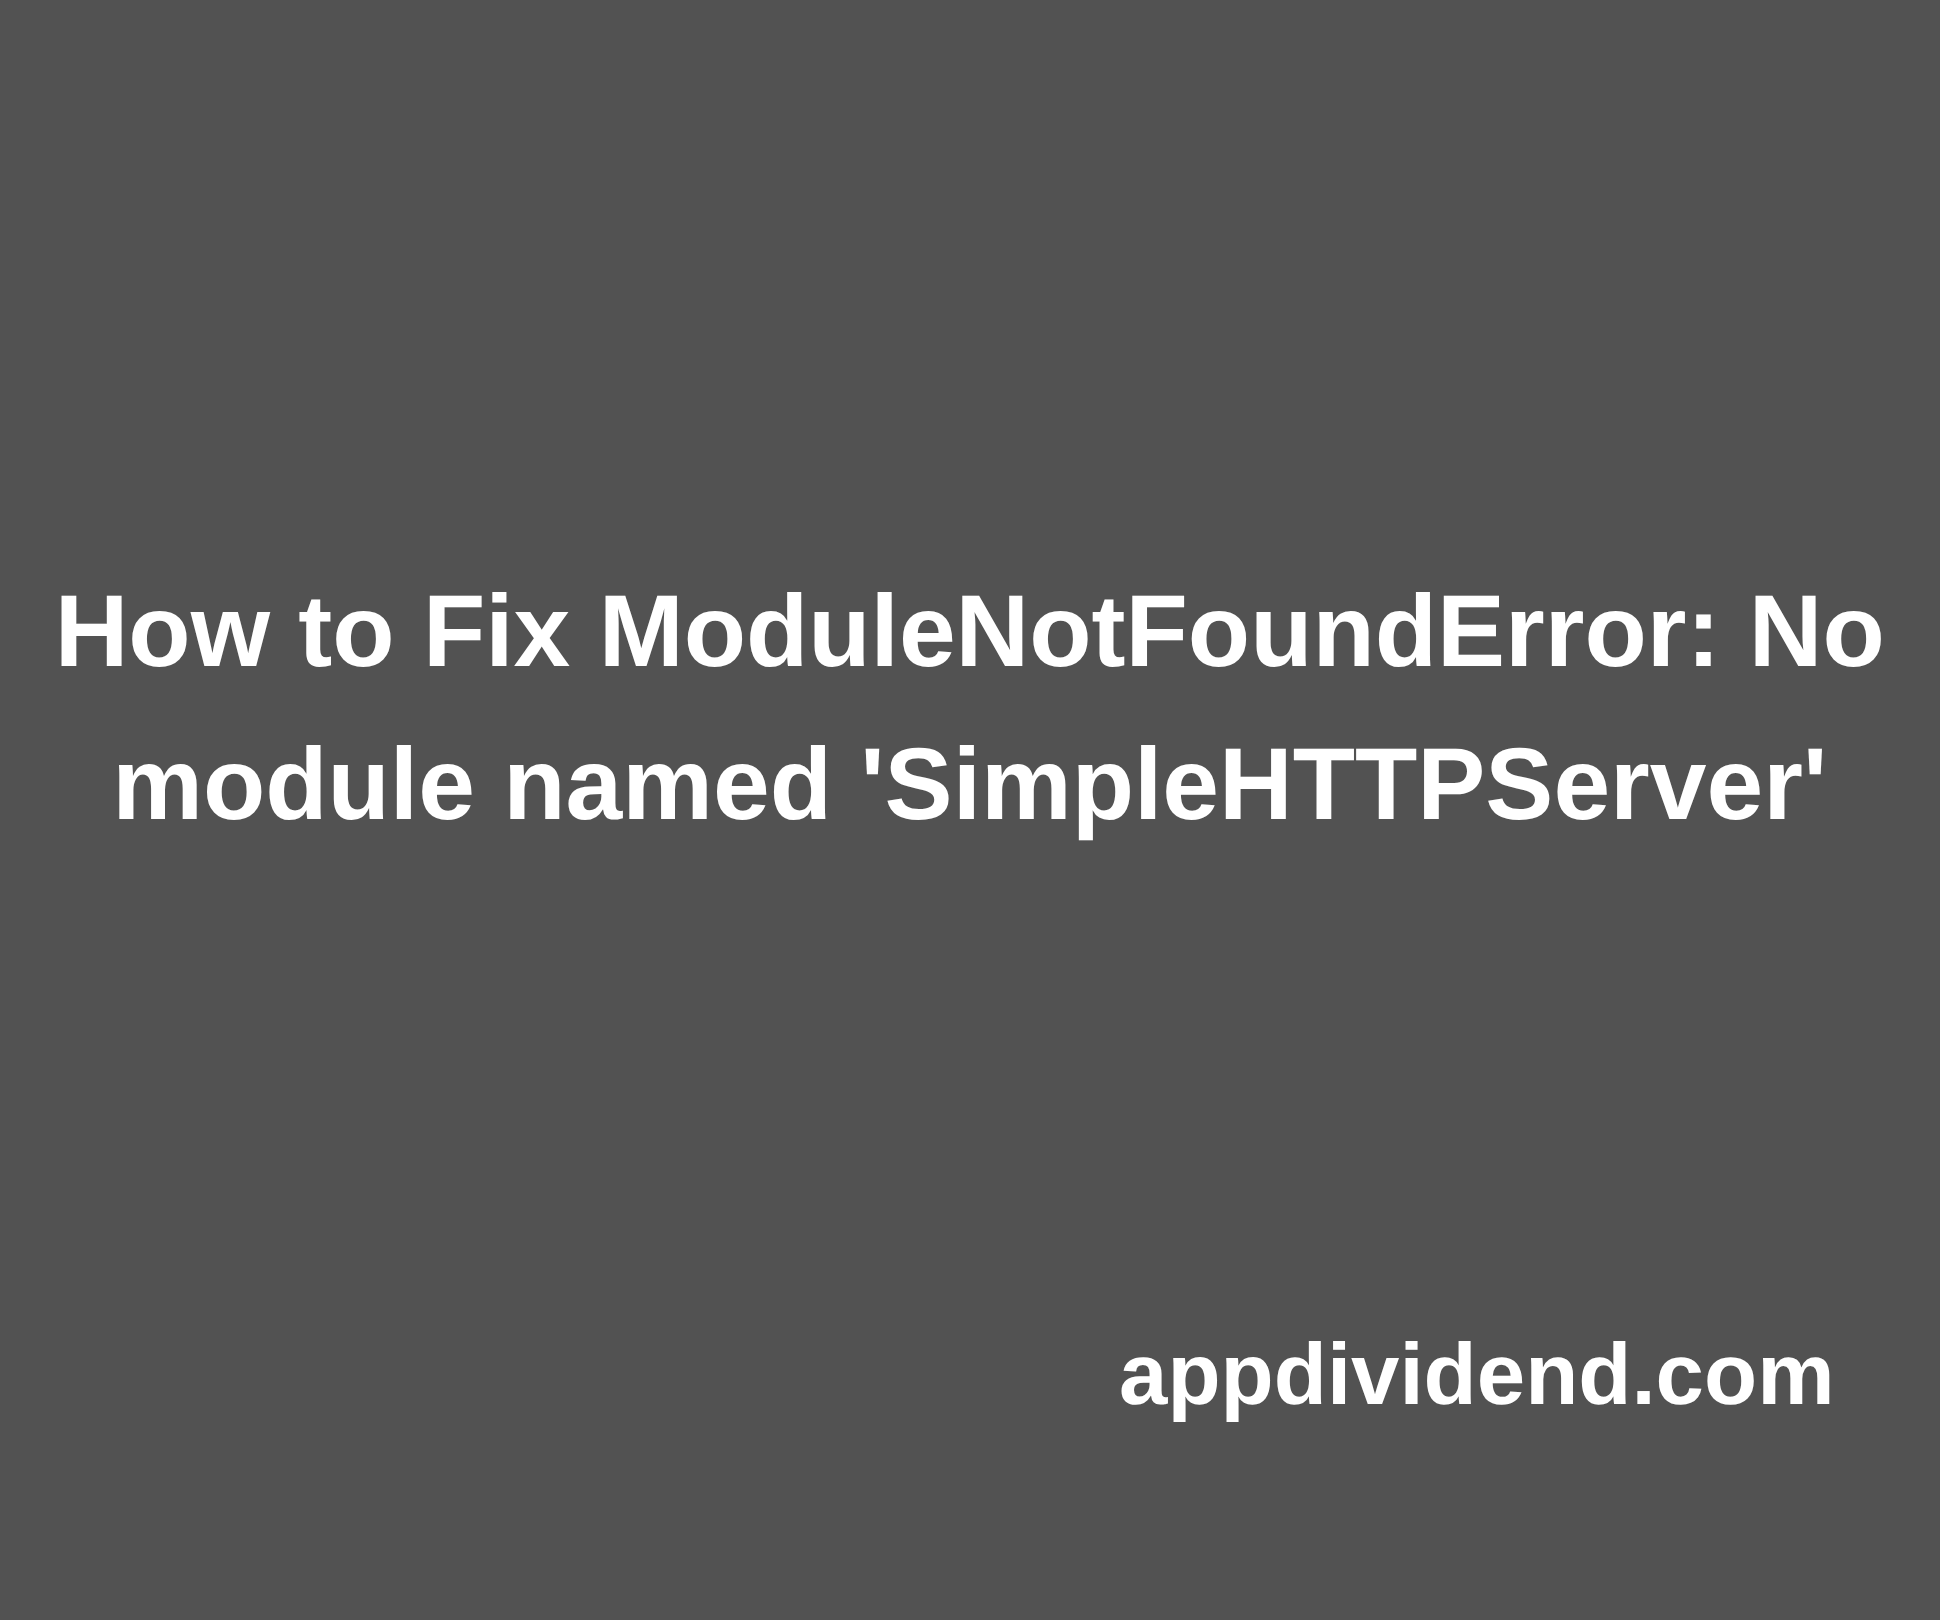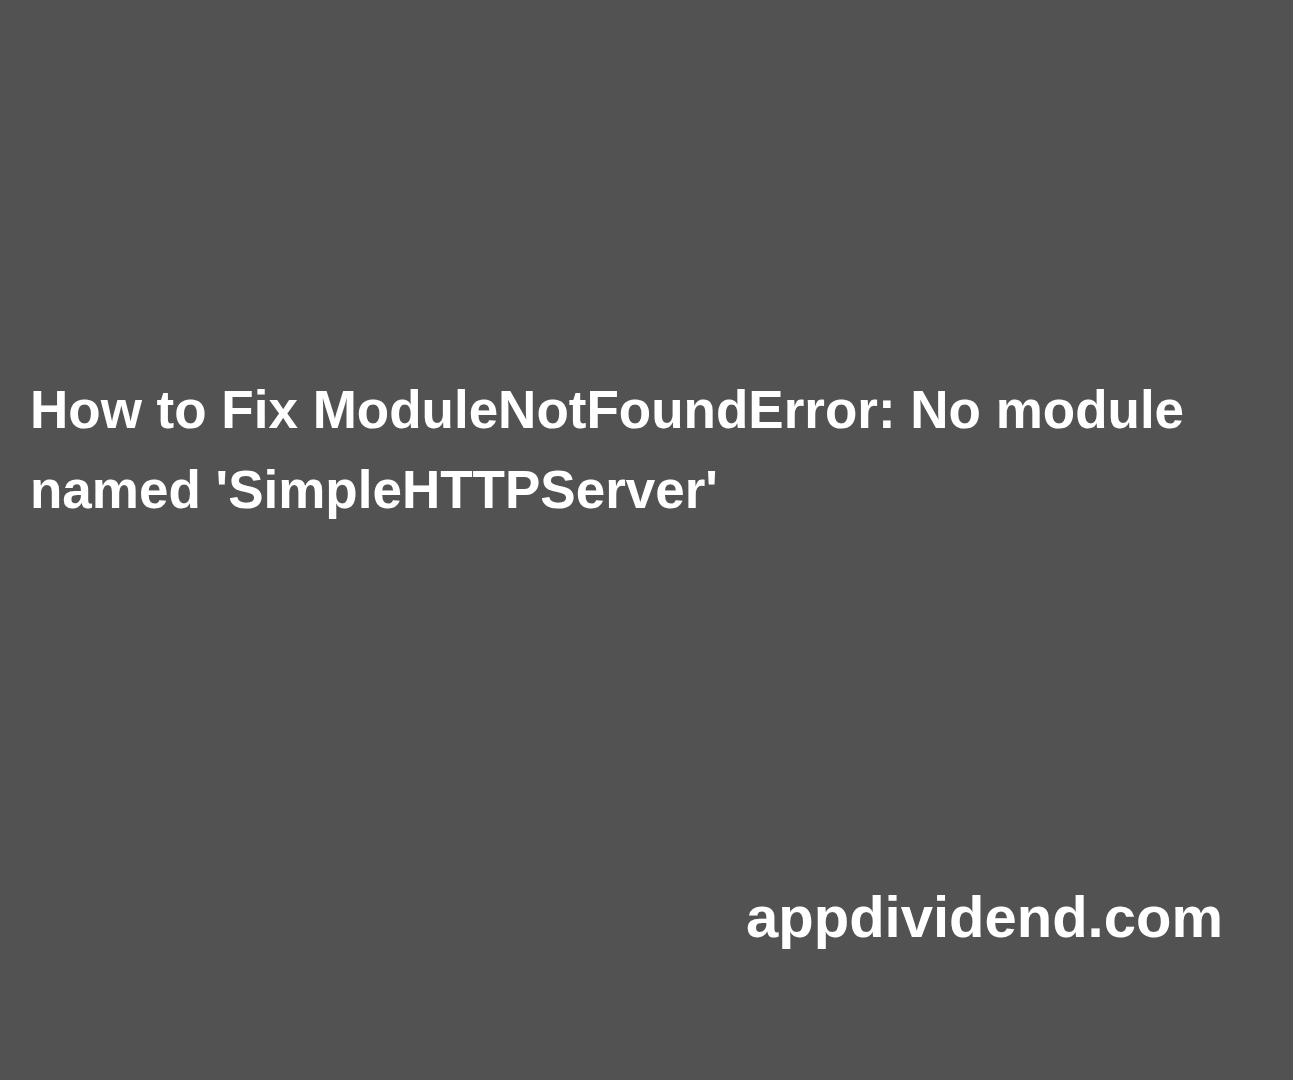--- a/index.html
+++ b/index.html
@@ -14,23 +14,23 @@
       font-family: -apple-system, BlinkMacSystemFont, "Segoe UI", Helvetica, Arial, sans-serif;
       position: relative;
       overflow: hidden;
     }
     .main-title {
       position: absolute;
       top: 370px;
       left: 0;
       right: 0;
       width: 100%;
-      text-align: left;
+      text-align: center;
       color: #ffffff;
-      font-size: 53px;
+      font-size: 68px;
       font-weight: 700;
       line-height: 1.5;
       padding: 0 30px;
     }
     .site-name {
       position: absolute;
       bottom: 130px;
       right: 70px;
       color: #ffffff;
       font-size: 58px;

